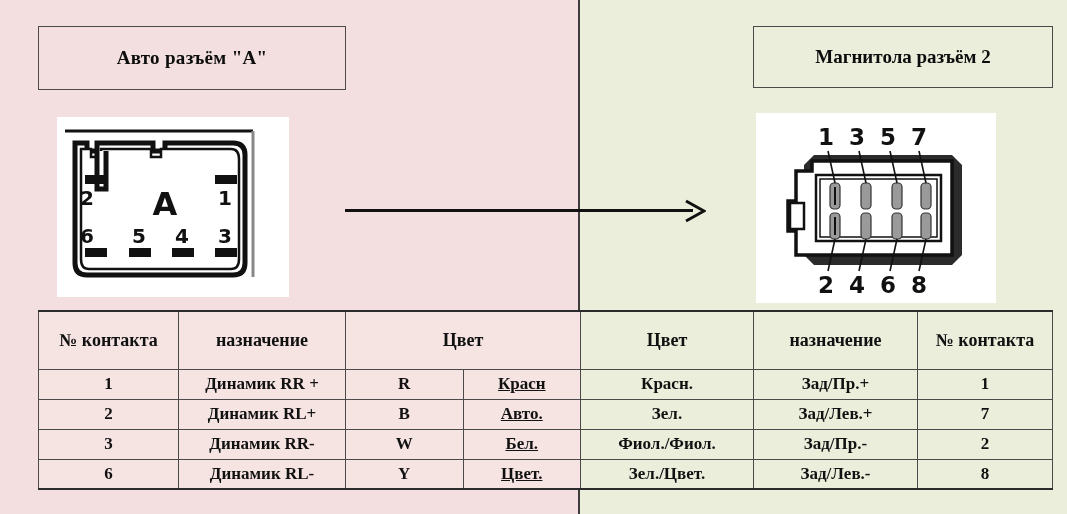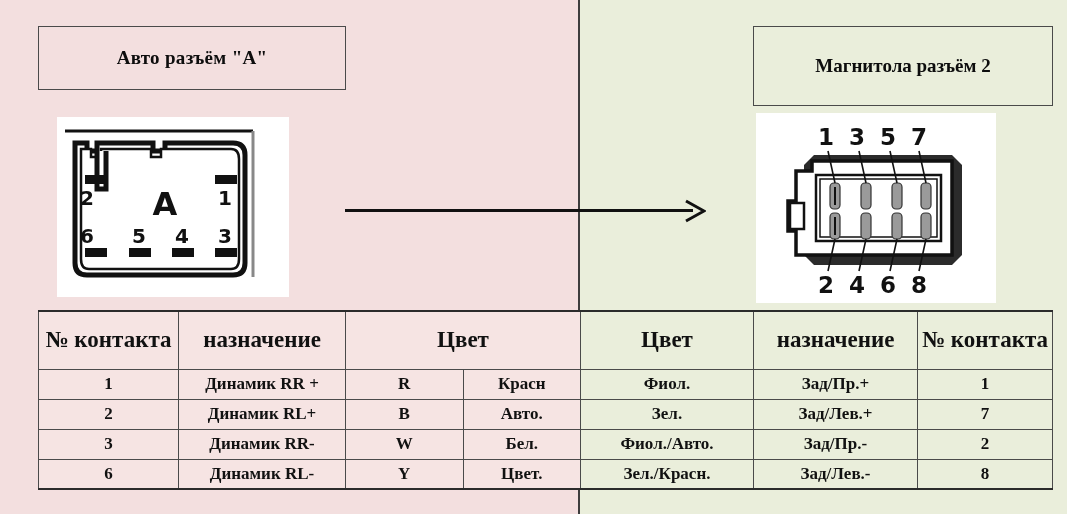--- a/index.html
+++ b/index.html
@@ -37,21 +37,21 @@
     color:#0d0d0d;
     line-height:1.25;
   }
   #title-left{
     left:38px;top:26px;width:308px;height:64px;
     background:#f3dfdf;
     font-size:19px;
     letter-spacing:.3px;
   }
   #title-right{
-    left:753px;top:26px;width:300px;height:80px;
+    left:753px;top:26px;width:300px;height:62px;
     background:#eaeedb;
     font-size:19px;
     flex-direction:column;
   }
   #title-right span{display:block;}
 
   
   .conn-card{
     position:absolute;background:#ffffff;
   }
@@ -76,32 +76,32 @@
   #pin-table td,#pin-table th{
     border:1.4px solid #4a4a4a;
     text-align:center;
     font-weight:bold;
     color:#111;
     padding:0;
     box-sizing:border-box;
   }
   #pin-table thead th{
     height:58px;
-    font-size:23px;
+    font-size:18px;
   }
   #pin-table tbody td{
     height:30px;
     font-size:17px;
   }
   .cL{background:#f6e4e3;}
   .cR{background:#eaeedb;}
   .col-a{width:140px;}
   .col-b{width:167px;}
   .col-c{width:70px;}
-  .col-d{width:165px;}
+  .col-d{width:165px;text-decoration:underline;}
   .col-e{width:173px;}
   .col-f{width:164px;}
   .col-g{width:135px;}
   .thick-left{border-left:2.5px solid #2b2b2b;}
   .thick-right{border-right:2.5px solid #2b2b2b;}
   #pin-table thead th{border-top:2.5px solid #2b2b2b;}
   #pin-table tbody tr:last-child td{border-bottom:2.5px solid #2b2b2b;}
 </style>
 </head>
 <body>
@@ -230,47 +230,47 @@
         <th class="cR col-f">назначение</th>
         <th class="cR col-g thick-right">№ контакта</th>
       </tr>
     </thead>
     <tbody>
       <tr>
         <td class="cL col-a thick-left">1</td>
         <td class="cL col-b">Динамик RR +</td>
         <td class="cL col-c">R</td>
         <td class="cL col-d">Красн</td>
-        <td class="cR col-e">Фиол.</td>
+        <td class="cR col-e">Красн.</td>
         <td class="cR col-f">Зад/Пр.+</td>
         <td class="cR col-g thick-right">1</td>
       </tr>
       <tr>
         <td class="cL col-a thick-left">2</td>
         <td class="cL col-b">Динамик RL+</td>
         <td class="cL col-c">B</td>
         <td class="cL col-d">Авто.</td>
         <td class="cR col-e">Зел.</td>
         <td class="cR col-f">Зад/Лев.+</td>
         <td class="cR col-g thick-right">7</td>
       </tr>
       <tr>
         <td class="cL col-a thick-left">3</td>
         <td class="cL col-b">Динамик RR-</td>
         <td class="cL col-c">W</td>
         <td class="cL col-d">Бел.</td>
-        <td class="cR col-e">Фиол./Авто.</td>
+        <td class="cR col-e">Фиол./Фиол.</td>
         <td class="cR col-f">Зад/Пр.-</td>
         <td class="cR col-g thick-right">2</td>
       </tr>
       <tr>
         <td class="cL col-a thick-left">6</td>
         <td class="cL col-b">Динамик RL-</td>
         <td class="cL col-c">Y</td>
         <td class="cL col-d">Цвет.</td>
-        <td class="cR col-e">Зел./Красн.</td>
+        <td class="cR col-e">Зел./Цвет.</td>
         <td class="cR col-f">Зад/Лев.-</td>
         <td class="cR col-g thick-right">8</td>
       </tr>
     </tbody>
   </table>
 
 </div>
 
 </body></html>

